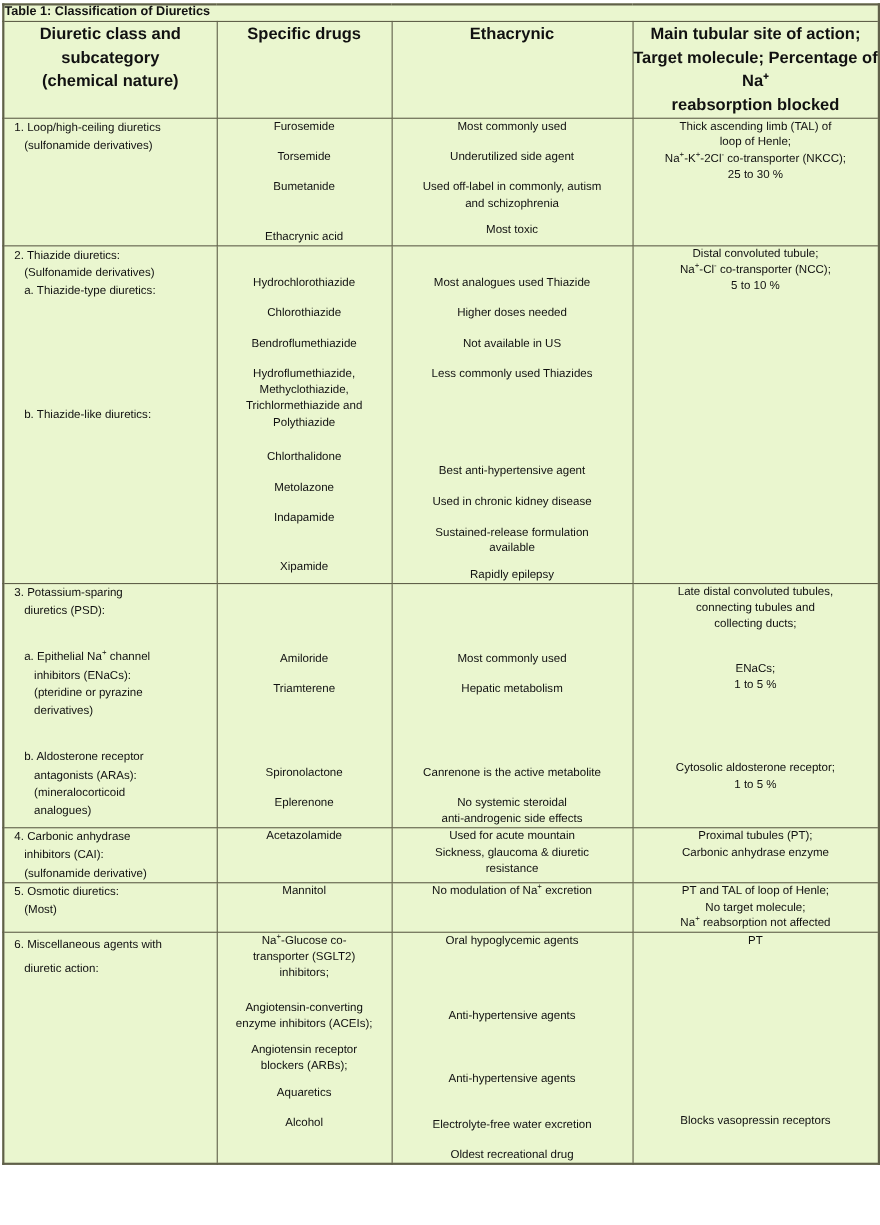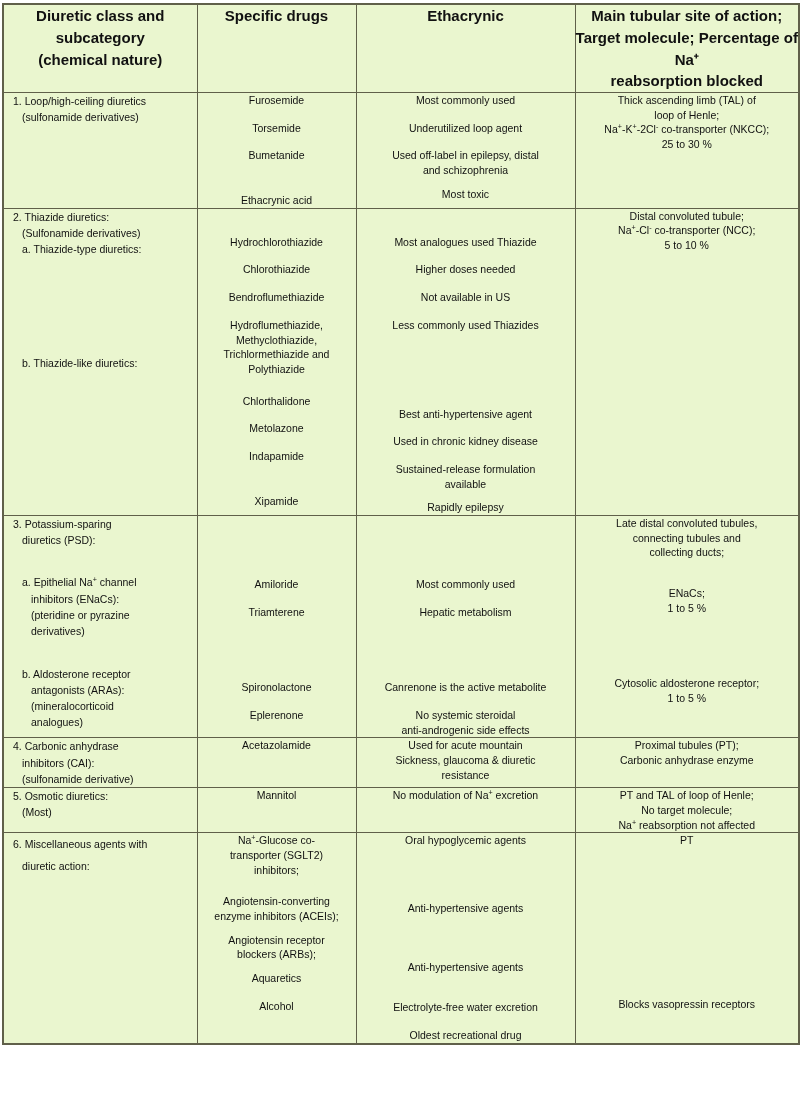--- a/index.html
+++ b/index.html
@@ -108,20 +108,25 @@
 <div class="table-wrap">
   <table class="diuretics">
     <colgroup>
       <col class="c1">
         <col class="c2">
         <col class="c3">
         <col class="c4">
     </colgroup>
     <tbody>
 
+      <tr>
+        <td class="caption-cell" colspan="4">
+          <div class="caption-text">Table 1: Classification of Diuretics</div>
+        </td>
+      </tr>
 
       <tr>
         <td class="head-cell first">
           <div class="head-text">
             <span>Diuretic class and subcategory</span><br>
             <span>(chemical nature)</span>
           </div>
         </td>
         <td class="head-cell">
           <div class="head-text">Specific drugs</div>
@@ -147,23 +152,23 @@
         </td>
         <td class="cell">
           <div class="itm blk">Furosemide</div>
           <div class="itm blk">Torsemide</div>
           <div class="itm">Bumetanide</div>
           <div class="gap-lg"></div>
           <div class="itm">Ethacrynic acid</div>
         </td>
         <td class="cell">
           <div class="itm blk">Most commonly used</div>
-          <div class="itm blk">Underutilized loop agent</div>
-          <div class="itm">
-            <span>Used off-label in epilepsy, distal</span><br>
+          <div class="itm blk">Underutilized side agent</div>
+          <div class="itm">
+            <span>Used off-label in commonly, autism</span><br>
             <span>and schizophrenia</span>
           </div>
           <div class="gap-sm"></div>
           <div class="itm">Most toxic</div>
         </td>
         <td class="cell">
           <div class="itm">
             <span>Thick ascending limb (TAL) of</span><br>
             <span>loop of Henle;</span><br>
             <span><span>Na</span><sup>+</sup><span>-</span><span>K</span><sup>+</sup><span>-2Cl</span><sup>-</sup><span> co-transporter (NKCC);</span></span><br>

